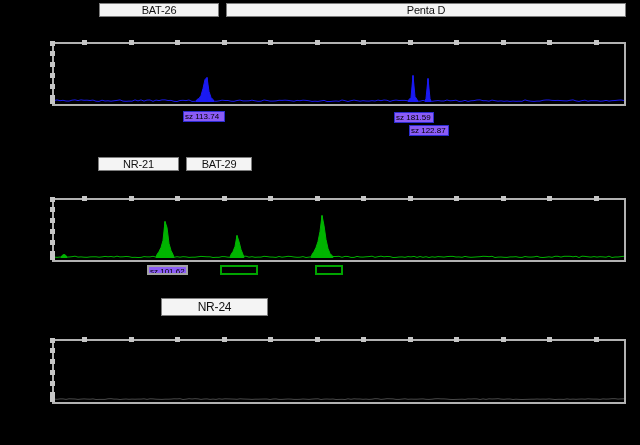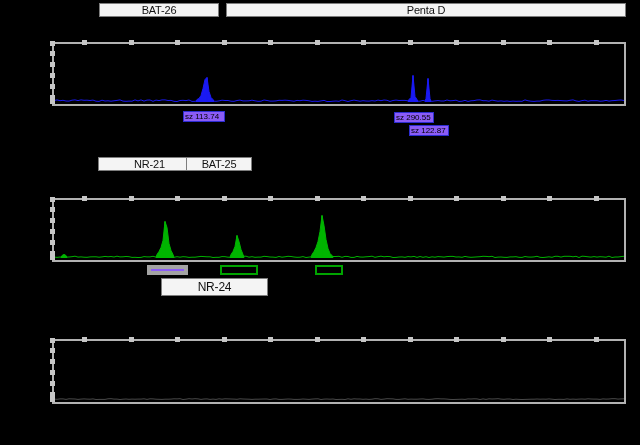--- a/index.html
+++ b/index.html
@@ -9,21 +9,21 @@
           box-sizing:border-box;color:#111;font-size:11px;line-height:12px;
           text-align:center;letter-spacing:-0.2px;overflow:hidden;}
   .mlabel.tall{height:18px;font-size:12px;line-height:16px;}
   .panel{position:absolute;border:2px solid #b2b2b2;background:#000;box-sizing:content-box;}
   .panel svg{position:absolute;left:0;top:0;}
   .tick{position:absolute;background:#c6c6c6;}
   .szlabel{position:absolute;height:11px;box-sizing:border-box;background:#8b5cf6;
            color:#000;font-size:8px;line-height:9px;text-align:left;
            white-space:nowrap;overflow:hidden;padding:0 1px;}
   .szlabel.blue{border:1px solid #2d2dd0;}
-  .szlabel.green{border:4px solid #a3a3a3;}
+  .szlabel.green{border:2px solid #a3a3a3;}
   .bin{position:absolute;box-sizing:border-box;border:2px solid #00a400;background:transparent;}
 </style>
 </head>
 <body>
 
 <div id="screen">
 
   <div class="mlabel" style="left:99px;top:3px;width:120px">BAT-26</div>
   <div class="mlabel" style="left:226px;top:3px;width:400px">Penta D</div>
 
@@ -52,25 +52,25 @@
       <div class="tick" style="left: -4px; top: -3px; width: 5px; height: 5px;"></div>
       <div class="tick" style="left: -4px; top: 7px; width: 5px; height: 5px;"></div>
       <div class="tick" style="left: -4px; top: 18px; width: 5px; height: 5px;"></div>
       <div class="tick" style="left: -4px; top: 29px; width: 5px; height: 5px;"></div>
       <div class="tick" style="left: -4px; top: 40px; width: 5px; height: 5px;"></div>
       <div class="tick" style="left: -4px; top: 51px; width: 5px; height: 5px;"></div>
       <div class="tick" style="left: -4px; top: 55px; width: 5px; height: 5px;"></div>
     </div>
 
   <div class="szlabel blue" style="left:183px;top:111px;width:42px">sz 113.74</div>
-  <div class="szlabel blue" style="left:394px;top:112px;width:40px">sz 290.55</div>
+  <div class="szlabel blue" style="left:394px;top:112px;width:40px">sz 181.59</div>
   <div class="szlabel blue" style="left:409px;top:125px;width:40px">sz 122.87</div>
 
-  <div class="mlabel" style="left:98px;top:157px;width:103px">NR-21</div>
-  <div class="mlabel" style="left:186px;top:157px;width:66px">BAT-25</div>
+  <div class="mlabel" style="left:98px;top:157px;width:81px">NR-21</div>
+  <div class="mlabel" style="left:186px;top:157px;width:66px">BAT-29</div>
 
   <div class="panel" id="panel1" style="left:52px;top:198px;width:570px;height:60px">
     <svg width="570" height="60">
         <path d="M0,57.5 L0,57.0 L3,57.4 L6,57.0 L9,57.2 L12,57.1 L15,57.0 L18,56.7 L21,56.2 L24,57.1 L27,56.9 L30,57.2 L33,57.3 L36,56.9 L39,56.8 L42,56.8 L45,57.2 L48,56.9 L51,56.4 L54,56.8 L57,56.5 L60,57.0 L63,56.2 L66,56.9 L69,56.8 L72,56.5 L75,56.7 L78,57.4 L81,57.3 L84,57.5 L87,57.4 L90,56.6 L93,56.9 L96,56.9 L99,56.3 L102,57.1 L105,57.2 L108,56.8 L111,57.0 L114,56.2 L117,56.4 L120,57.3 L123,56.7 L126,57.2 L129,56.7 L132,56.9 L135,57.4 L138,57.2 L141,57.2 L144,56.8 L147,56.4 L150,56.6 L153,56.8 L156,56.8 L159,57.5 L162,57.3 L165,57.3 L168,56.6 L171,56.7 L174,57.2 L177,57.2 L180,57.1 L183,57.4 L186,56.7 L189,56.3 L192,56.2 L195,57.2 L198,56.7 L201,57.3 L204,57.1 L207,57.1 L210,56.3 L213,56.6 L216,57.0 L219,57.1 L222,57.4 L225,56.5 L228,57.2 L231,56.8 L234,56.3 L237,56.5 L240,57.0 L243,57.3 L246,57.2 L249,56.6 L252,57.5 L255,57.1 L258,56.7 L261,57.3 L264,57.1 L267,56.2 L270,57.1 L273,56.7 L276,57.1 L279,56.5 L282,56.5 L285,56.3 L288,57.3 L291,56.4 L294,56.5 L297,57.4 L300,57.4 L303,56.4 L306,57.0 L309,57.1 L312,56.8 L315,56.6 L318,56.2 L321,57.3 L324,56.7 L327,56.2 L330,56.8 L333,56.5 L336,56.6 L339,57.5 L342,57.4 L345,57.0 L348,56.9 L351,57.3 L354,56.6 L357,56.9 L360,56.4 L363,57.4 L366,56.5 L369,57.3 L372,56.7 L375,57.5 L378,56.8 L381,57.2 L384,56.6 L387,56.8 L390,57.1 L393,56.6 L396,56.4 L399,56.4 L402,57.0 L405,56.9 L408,57.3 L411,56.4 L414,57.0 L417,57.3 L420,57.1 L423,56.9 L426,56.7 L429,56.3 L432,56.4 L435,56.7 L438,56.3 L441,57.5 L444,57.1 L447,57.0 L450,57.3 L453,57.4 L456,56.9 L459,56.9 L462,56.7 L465,57.3 L468,57.4 L471,56.5 L474,57.0 L477,57.1 L480,56.9 L483,56.3 L486,57.3 L489,57.5 L492,57.2 L495,56.8 L498,57.3 L501,56.3 L504,56.3 L507,57.1 L510,56.3 L513,56.3 L516,56.3 L519,56.8 L522,56.3 L525,57.5 L528,56.2 L531,56.4 L534,56.8 L537,57.1 L540,56.6 L543,57.1 L546,56.7 L549,56.9 L552,57.2 L555,56.2 L558,57.5 L561,57.0 L564,57.0 L567,56.6 L570,56.3" fill="none" stroke="#00b400" stroke-width="1"></path>
         <path d="M7,57.5 L8,55.5 L10,54.5 L12,55.5 L13,57.5 Z" fill="#00b400" stroke="#00b400" stroke-width="1"></path>
         <path d="M10,57.5 L10,54.5" stroke="#00b400" stroke-width="1.4"></path>
         <path d="M102,57.5 L103,54.5 L105,51.5 L107,47.5 L109,40.5 L111,21.5 L113,27.5 L115,43.5 L117,50.5 L119,54.5 L120,57.5 Z" fill="#00b400" stroke="#00b400" stroke-width="1"></path>
         <path d="M111,57.5 L111,21.5" stroke="#00b400" stroke-width="1.4"></path>
         <path d="M176,57.5 L177,54.5 L179,51.5 L181,46.5 L183,35.5 L185,41.5 L187,49.5 L189,54.5 L190,57.5 Z" fill="#00b400" stroke="#00b400" stroke-width="1"></path>
         <path d="M183,57.5 L183,35.5" stroke="#00b400" stroke-width="1.4"></path>
@@ -95,21 +95,21 @@
       <div class="tick" style="left: -4px; top: 29px; width: 5px; height: 5px;"></div>
       <div class="tick" style="left: -4px; top: 40px; width: 5px; height: 5px;"></div>
       <div class="tick" style="left: -4px; top: 51px; width: 5px; height: 5px;"></div>
       <div class="tick" style="left: -4px; top: 55px; width: 5px; height: 5px;"></div>
     </div>
 
   <div class="szlabel green" style="left:147px;top:265px;width:41px;height:10px">sz 101.62</div>
   <div class="bin" style="left:220px;top:265px;width:38px;height:10px"></div>
   <div class="bin" style="left:315px;top:265px;width:28px;height:10px"></div>
 
-  <div class="mlabel tall" style="left:161px;top:278px;width:107px">NR-24</div>
+  <div class="mlabel tall" style="left:161px;top:298px;width:107px">NR-24</div>
 
   <div class="panel" id="panel2" style="left:52px;top:339px;width:570px;height:61px">
     <svg width="570" height="61">
         <path d="M0,58.5 L0,58.1 L3,58.3 L6,57.9 L9,57.9 L12,58.4 L15,57.8 L18,57.9 L21,58.0 L24,58.4 L27,58.1 L30,57.9 L33,58.1 L36,58.2 L39,57.9 L42,58.5 L45,58.4 L48,58.4 L51,58.4 L54,57.8 L57,57.7 L60,58.1 L63,58.1 L66,58.5 L69,58.2 L72,58.0 L75,58.3 L78,58.1 L81,58.2 L84,58.1 L87,58.1 L90,57.8 L93,58.4 L96,57.8 L99,57.9 L102,58.2 L105,58.3 L108,58.4 L111,58.2 L114,58.2 L117,58.1 L120,57.8 L123,57.9 L126,57.7 L129,58.5 L132,58.2 L135,57.7 L138,58.0 L141,57.7 L144,57.9 L147,58.4 L150,58.0 L153,57.9 L156,58.4 L159,58.1 L162,58.4 L165,57.8 L168,58.2 L171,57.8 L174,57.9 L177,58.0 L180,58.1 L183,58.3 L186,57.8 L189,58.0 L192,58.1 L195,58.2 L198,58.4 L201,58.2 L204,58.2 L207,58.1 L210,58.0 L213,58.0 L216,58.5 L219,58.0 L222,57.9 L225,58.4 L228,58.4 L231,58.2 L234,58.0 L237,58.1 L240,58.4 L243,58.4 L246,58.3 L249,58.0 L252,58.2 L255,58.4 L258,58.1 L261,57.9 L264,57.8 L267,58.5 L270,58.1 L273,58.0 L276,58.2 L279,58.0 L282,58.5 L285,58.4 L288,58.3 L291,58.5 L294,57.8 L297,58.3 L300,57.8 L303,58.0 L306,58.0 L309,58.3 L312,58.1 L315,58.4 L318,58.2 L321,57.7 L324,57.8 L327,58.4 L330,58.1 L333,57.7 L336,57.8 L339,57.9 L342,58.4 L345,58.4 L348,58.1 L351,57.8 L354,58.3 L357,58.1 L360,58.2 L363,58.2 L366,58.0 L369,57.9 L372,58.3 L375,58.4 L378,58.2 L381,57.8 L384,57.7 L387,57.9 L390,57.9 L393,58.1 L396,58.4 L399,58.5 L402,58.4 L405,58.3 L408,58.2 L411,58.4 L414,57.9 L417,58.0 L420,57.8 L423,57.9 L426,58.5 L429,57.9 L432,58.4 L435,57.8 L438,58.0 L441,57.9 L444,57.7 L447,58.1 L450,58.3 L453,58.0 L456,58.0 L459,58.5 L462,58.2 L465,58.4 L468,58.5 L471,58.4 L474,58.3 L477,58.2 L480,58.2 L483,58.0 L486,58.2 L489,58.1 L492,58.2 L495,57.9 L498,58.2 L501,58.5 L504,58.3 L507,58.3 L510,58.4 L513,57.9 L516,58.3 L519,58.1 L522,58.3 L525,58.1 L528,58.0 L531,58.2 L534,57.8 L537,58.0 L540,58.1 L543,58.1 L546,58.4 L549,57.9 L552,58.1 L555,58.0 L558,57.7 L561,57.7 L564,58.1 L567,57.9 L570,57.8" fill="none" stroke="#4a4a4a" stroke-width="1"></path>
       </svg>
   <div class="tick" style="left: 28px; top: -4px; width: 5px; height: 5px;"></div>
       <div class="tick" style="left: 74.5px; top: -4px; width: 5px; height: 5px;"></div>
       <div class="tick" style="left: 121px; top: -4px; width: 5px; height: 5px;"></div>
       <div class="tick" style="left: 167.5px; top: -4px; width: 5px; height: 5px;"></div>
       <div class="tick" style="left: 214px; top: -4px; width: 5px; height: 5px;"></div>

